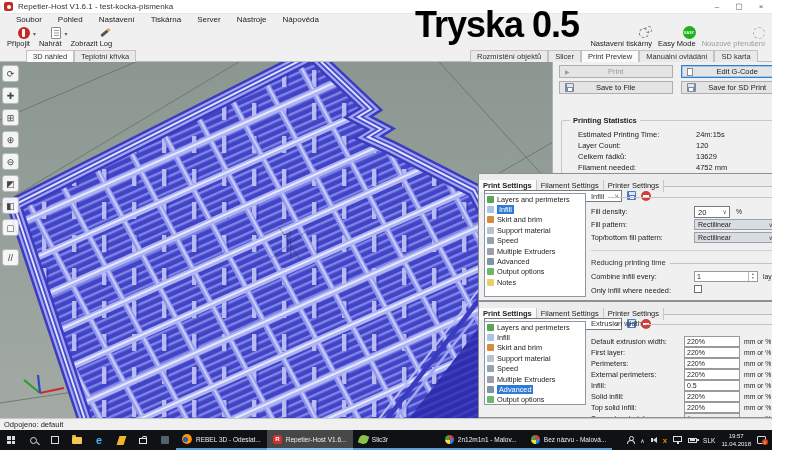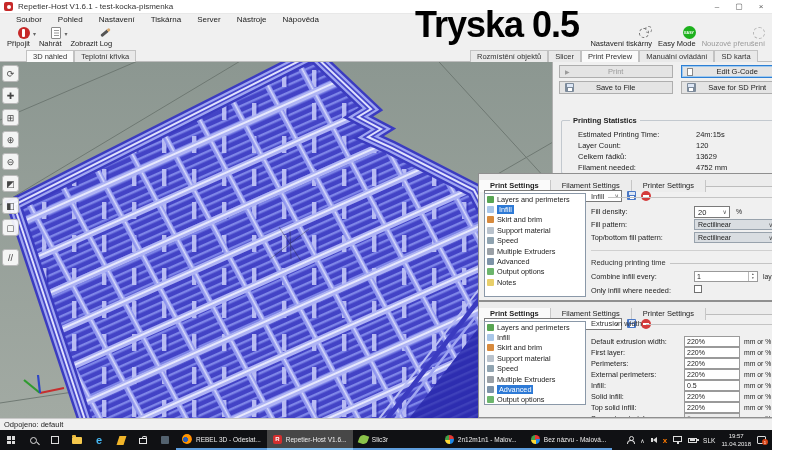--- a/index.html
+++ b/index.html
@@ -81,21 +81,21 @@
   .statsbox { position:absolute; left:8px; right:6px; top:58px; height:54px; border:1px solid #c3c9cf; border-radius:2px; }
   .statstitle { position:absolute; top:-5px; left:8px; background:#f0f0f0; padding:0 3px; font-weight:bold; }
   .statrow { position:absolute; left:16px; right:4px; height:11px; display:flex;align-items:flex-end; }
   .statrow .lbl { width:118px; }
 
   
   .slicer { position:absolute; left:478px; width:322px; background:#f0f0f0; border:1px solid #8f8f8f; overflow:hidden; }
   .slicer.upper { top:111px; height:128px; }
   .slicer.lower { top:239px; height:117px; }
   .stabs { position:absolute; top:0; left:0; right:0; height:13px; border-bottom:1px solid #bdbdbd; background:#ececec;}
-  .stab { display:inline-block; padding:0 11px; line-height:12px; font-size:7.5px; border-right:1px solid #c6c6c6; background:#ececec;}
+  .stab { display:inline-block; padding:0 4px; line-height:12px; font-size:7.5px; border-right:1px solid #c6c6c6; background:#ececec;}
   .stab.active { background:#fafafa; font-weight:bold; }
   .combo { position:absolute; height:12px; background:#fff; border:1px solid #7a7a7a; font-size:7.5px;
            padding:1px 10px 0 3px; }
   .combo .cv { position:absolute; right:2px; top:1px; font-size:6px; color:#555; }
   .redminus { width:10px; height:10px; background:#d43c3c; border-radius:50%; position:relative; }
   .redminus::after{content:"";position:absolute;left:2px;top:4.2px;width:6px;height:1.6px;background:#fff;}
   .listbox { position:absolute; left:5px; top:19px; width:102px; background:#fff; border:1px solid #8a98a8;
              font-size:7.3px; overflow:hidden; }
   .litem { height:10.4px; display:flex; align-items:center; padding-left:2px; white-space:nowrap; }
   .licn { width:7px; height:7px; border-radius:1px; margin-right:3px; flex:none; }

